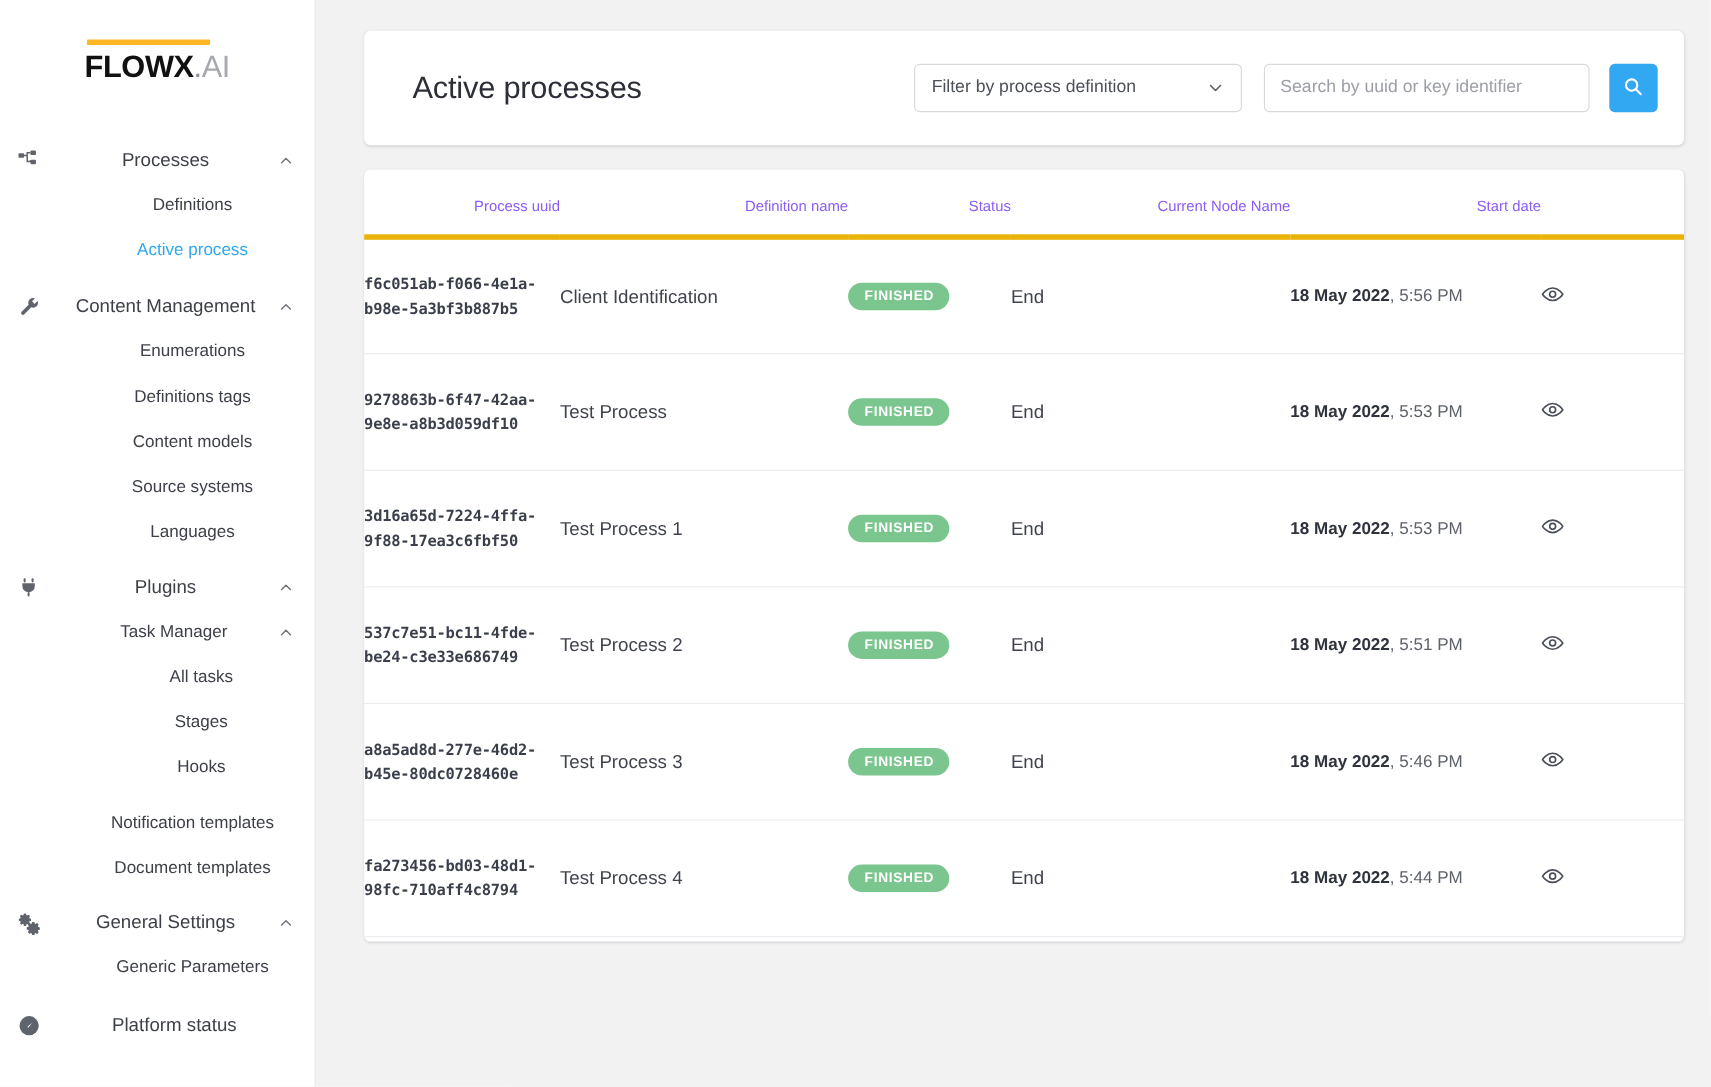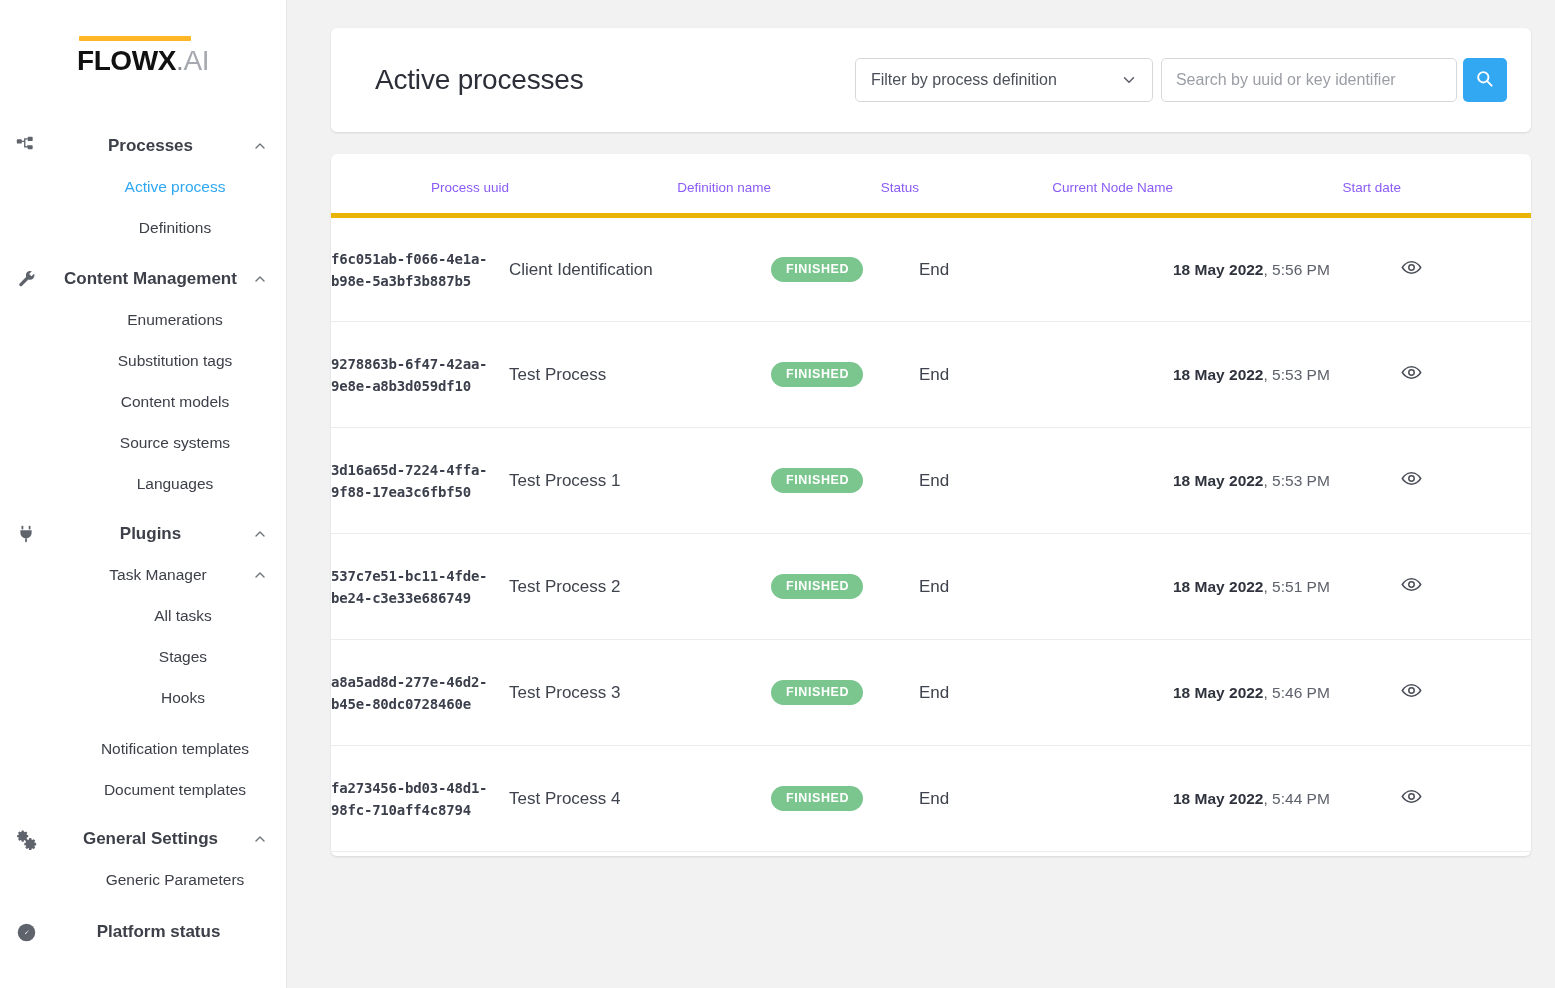--- a/index.html
+++ b/index.html
@@ -80,21 +80,21 @@
     height: 24px;
     flex: 0 0 24px;
     display: flex;
     align-items: center;
     justify-content: center;
     margin-right: 11px;
   }
   .nav-group .nav-label {
     font-size: 17px;
     color: #3d4049;
-    font-weight: 700;
+    font-weight: 400;
     flex: 1 1 auto;
   }
   .chev {
     width: 16px;
     height: 16px;
     flex: 0 0 16px;
     color: #6f737c;
   }
 
   .nav-sub {
@@ -144,21 +144,21 @@
     font-size: 28px;
     font-weight: 400;
     color: #2c2f38;
     letter-spacing: -0.2px;
     flex: 1 1 auto;
   }
 
   .controls {
     display: flex;
     align-items: center;
-    gap: 8px;
+    gap: 20px;
   }
 
   .select-box {
     width: 298px;
     height: 44px;
     border: 1px solid #d6d8dc;
     border-radius: 5px;
     background: #ffffff;
     display: flex;
     align-items: center;
@@ -314,45 +314,45 @@
             <path d="M7 6.5h3.5v6.5H14v-1.5M10.5 6.5V3.5H14" stroke="#5f636c" stroke-width="1.6" fill="none"></path>
           </svg>
         </span>
         <span class="nav-label">Processes</span>
         <span class="chev">
           <svg viewBox="0 0 24 24" fill="none" stroke="currentColor" stroke-width="2" stroke-linecap="round" stroke-linejoin="round">
               <polyline points="18 15 12 9 6 15"></polyline>
             </svg>
         </span>
       </div>
+      <div class="nav-sub">
+        <span class="nav-sub-label">Definitions</span>
+      </div>
       <div class="nav-sub active">
         <span class="nav-sub-label">Active process</span>
-      </div>
-      <div class="nav-sub">
-        <span class="nav-sub-label">Definitions</span>
       </div>
 
       <div class="nav-group group-gap-1">
         <span class="nav-icon">
           <svg viewBox="0 0 24 24" width="19" height="19" fill="#5f636c">
             <path d="M21.7 4.6a5.6 5.6 0 0 1-7.3 7.3l-8 8a2.1 2.1 0 0 1-3-3l8-8a5.6 5.6 0 0 1 7.3-7.3l-3.4 3.4 2.9 2.9 3.5-3.3z"></path>
           </svg>
         </span>
         <span class="nav-label">Content Management</span>
         <span class="chev">
           <svg viewBox="0 0 24 24" fill="none" stroke="currentColor" stroke-width="2" stroke-linecap="round" stroke-linejoin="round">
               <polyline points="18 15 12 9 6 15"></polyline>
             </svg>
         </span>
       </div>
       <div class="nav-sub">
         <span class="nav-sub-label">Enumerations</span>
       </div>
       <div class="nav-sub">
-        <span class="nav-sub-label">Substitution tags</span>
+        <span class="nav-sub-label">Definitions tags</span>
       </div>
       <div class="nav-sub">
         <span class="nav-sub-label">Content models</span>
       </div>
       <div class="nav-sub">
         <span class="nav-sub-label">Source systems</span>
       </div>
       <div class="nav-sub">
         <span class="nav-sub-label">Languages</span>
       </div>

